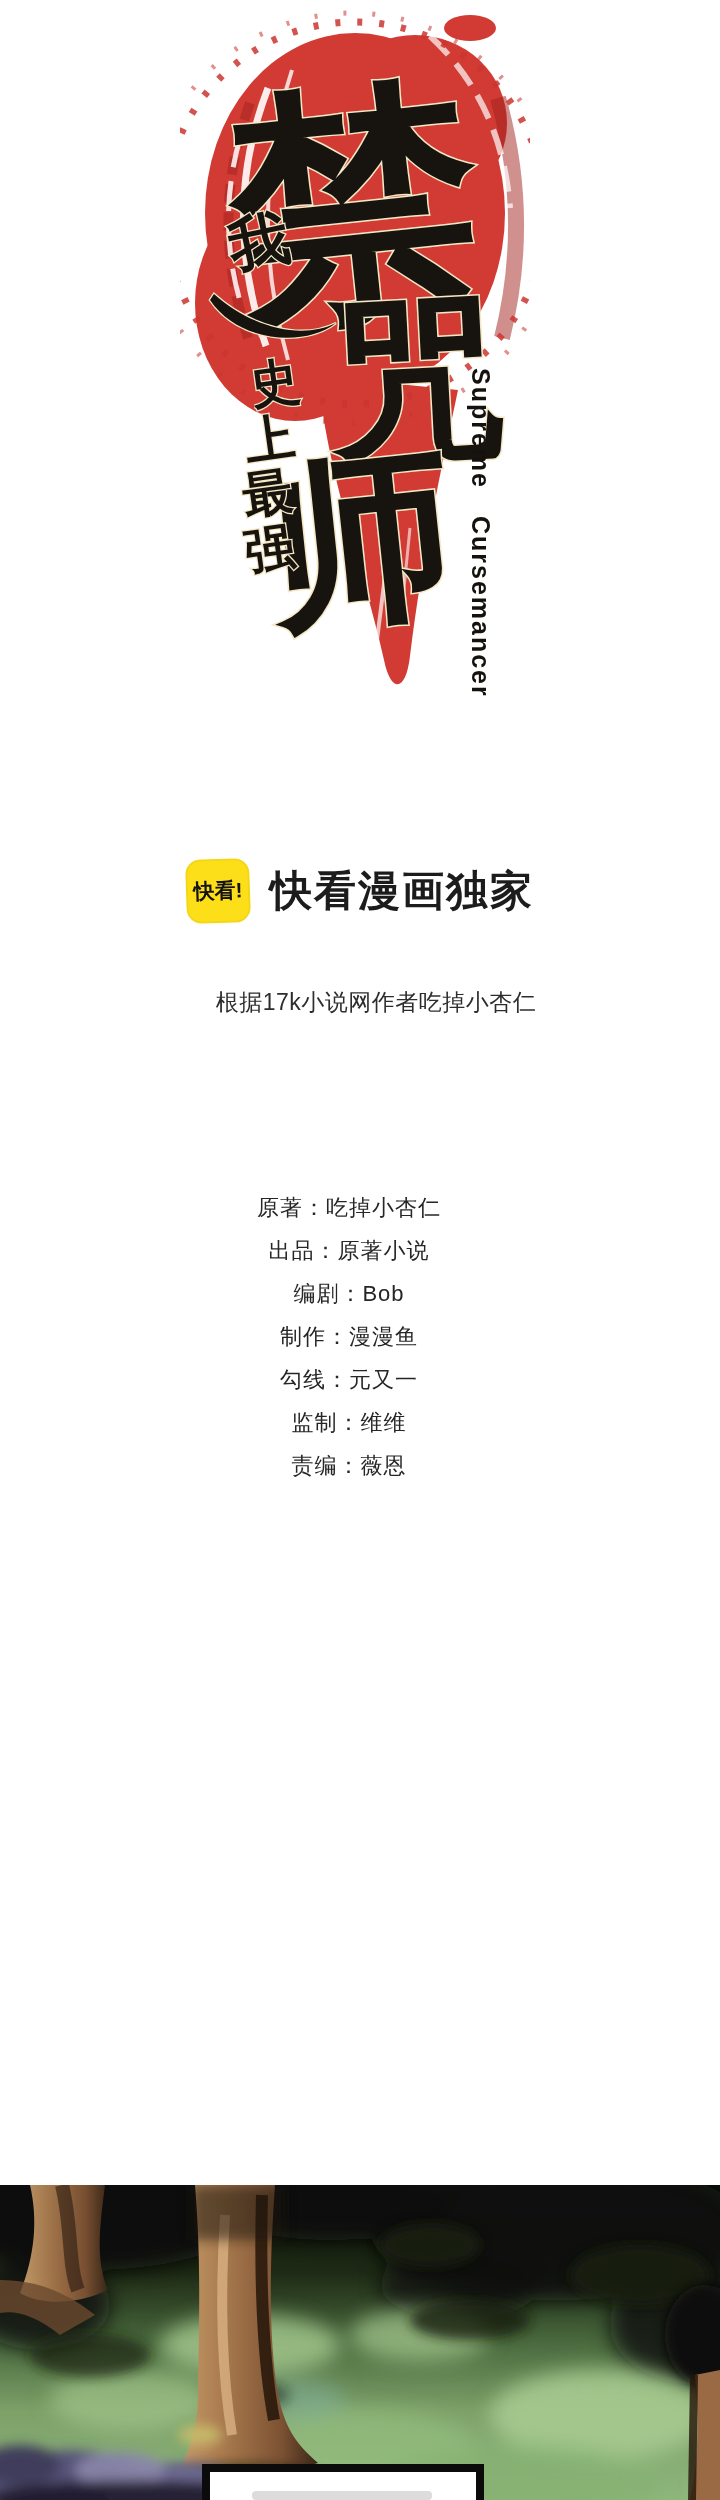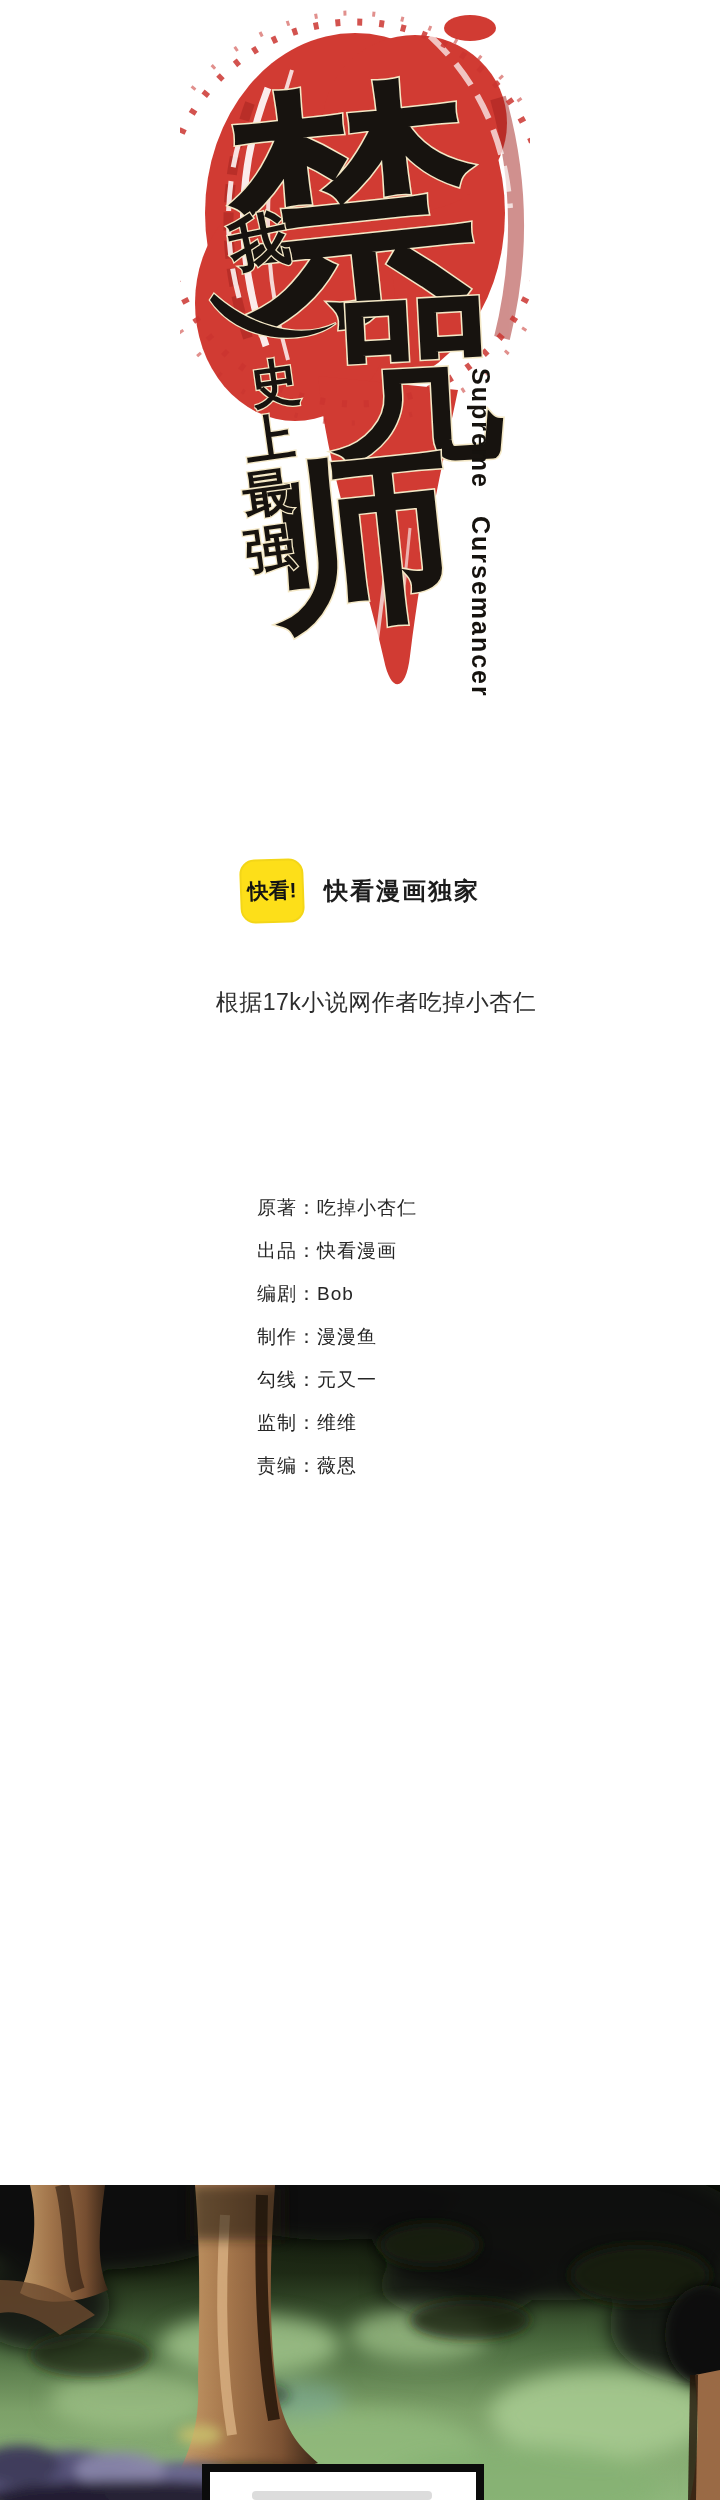--- a/index.html
+++ b/index.html
@@ -19,31 +19,31 @@
     display:flex;align-items:center;justify-content:center;gap:20px;
   }
   #kk-badge{
     width:64px;height:64px;border-radius:15px;
     display:flex;align-items:center;justify-content:center;
     font-weight:bold;font-size:21px;color:#141414;
     transform:rotate(-2deg);
     box-shadow:inset 0 0 0 2px rgba(0,0,0,0.04);
   }
   #publisher-label{
-    font-size:24px;font-weight:700;color:#1c1c1c;letter-spacing:2px;
+    font-size:42px;font-weight:700;color:#1c1c1c;letter-spacing:2px;
   }
 
   
   #adaptation{
     left:16px;top:980px;width:720px;text-align:center;
     font-size:23px;line-height:45px;color:#2d2d2d;letter-spacing:0.5px;
   }
 
   
-  #credits{left:257px;top:1186px;font-size:19px;line-height:43px;color:#262626;}
+  #credits{left:257px;top:1186px;font-size:22px;line-height:43px;color:#262626;text-align:center;}
   .credit-row{white-space:nowrap;}
   .credit-label{letter-spacing:1px;}
   .credit-value{letter-spacing:1px;}
 
   
   #story-panel{left:0;top:2185px;width:720px;height:315px;overflow:hidden;background:#5d8a52;}
 </style>
 </head>
 <body>
 
@@ -102,21 +102,21 @@
     </div>
     <div id="publisher-label">快看漫画独家</div>
   </div>
 
   <div id="adaptation" class="abs">
     <div>根据17k小说网作者吃掉小杏仁</div>
   </div>
 
   <div id="credits" class="abs">
     <div class="credit-row"><span class="credit-label">原著：</span><span class="credit-value">吃掉小杏仁</span></div>
-    <div class="credit-row"><span class="credit-label">出品：</span><span class="credit-value">快看漫画</span></div>
+    <div class="credit-row"><span class="credit-label">出品：</span><span class="credit-value">原著小说</span></div>
     <div class="credit-row"><span class="credit-label">编剧：</span><span class="credit-value">Bob</span></div>
     <div class="credit-row"><span class="credit-label">制作：</span><span class="credit-value">漫漫鱼</span></div>
     <div class="credit-row"><span class="credit-label">勾线：</span><span class="credit-value">元又一</span></div>
     <div class="credit-row"><span class="credit-label">监制：</span><span class="credit-value">维维</span></div>
     <div class="credit-row"><span class="credit-label">责编：</span><span class="credit-value">薇恩</span></div>
   </div>
 
   <div id="story-panel" class="abs">
     <svg width="720" height="315" viewBox="0 0 720 315" preserveAspectRatio="none">
       <defs>

